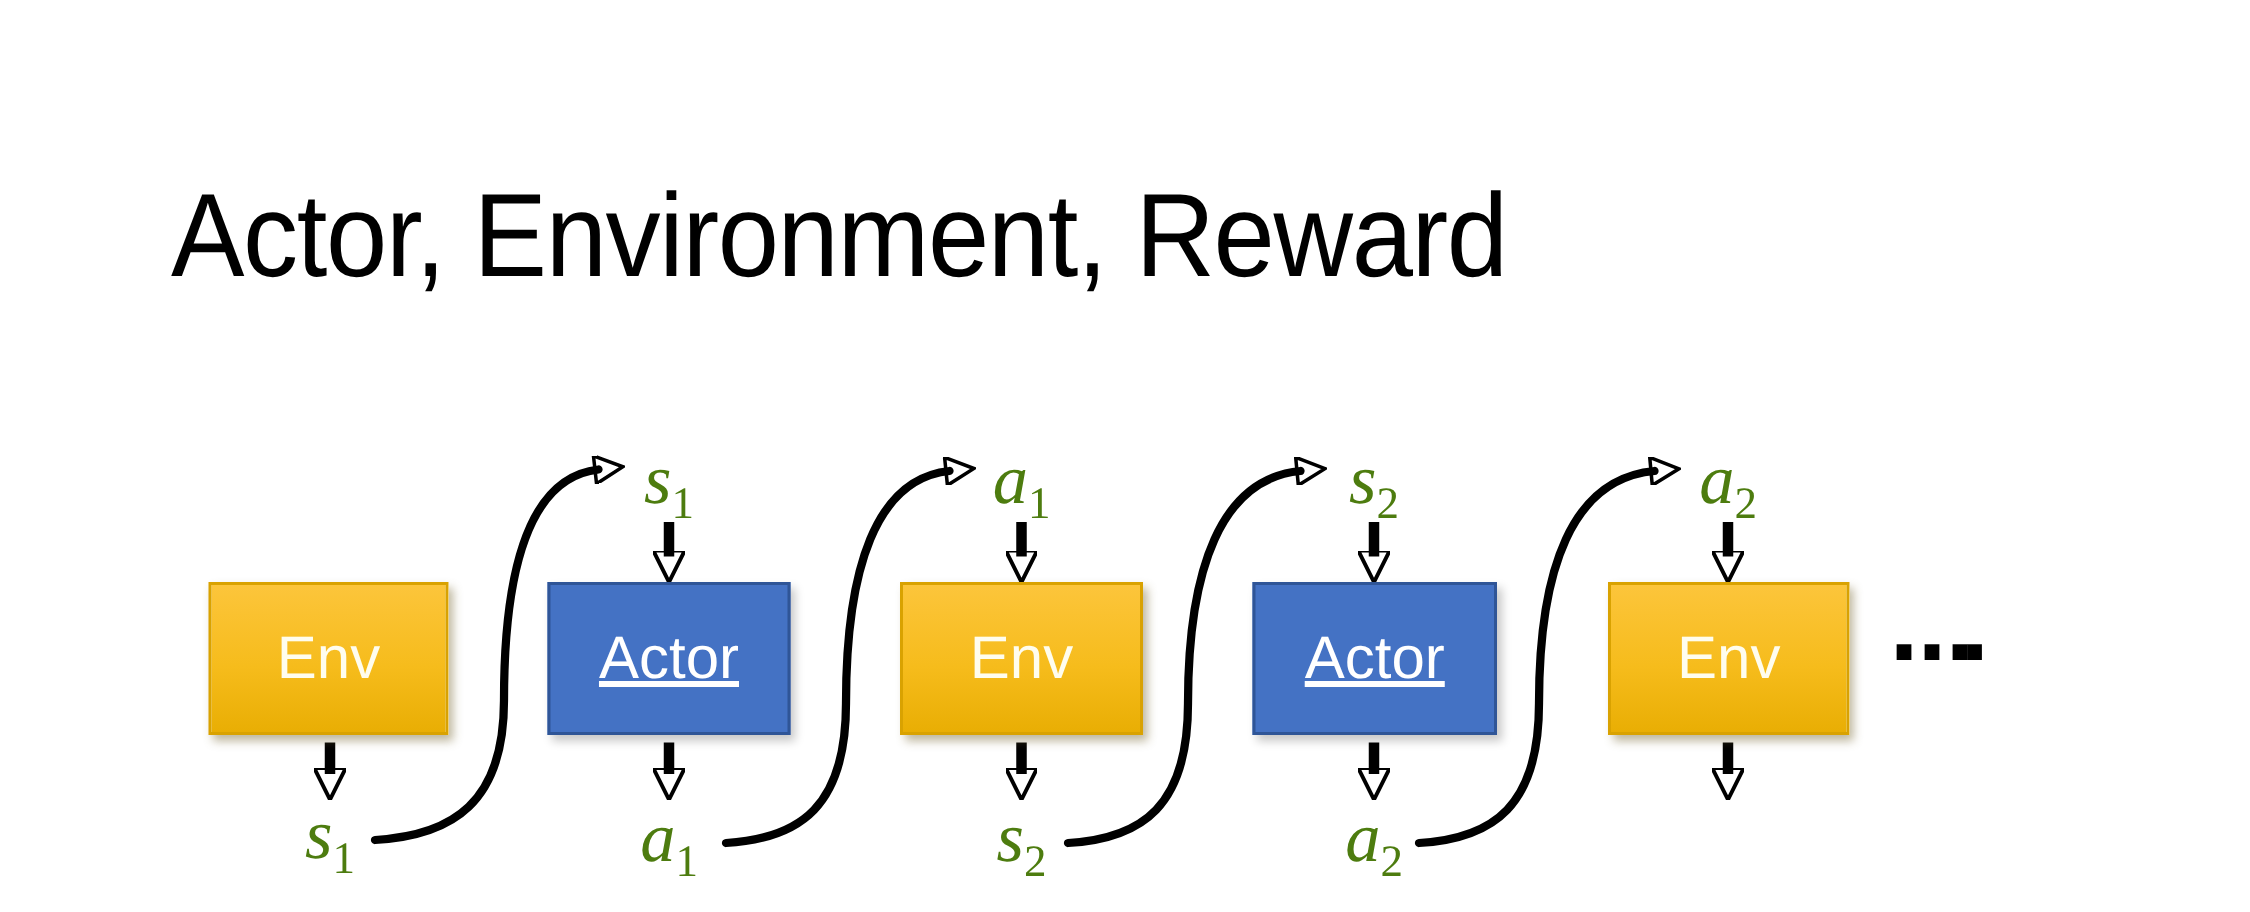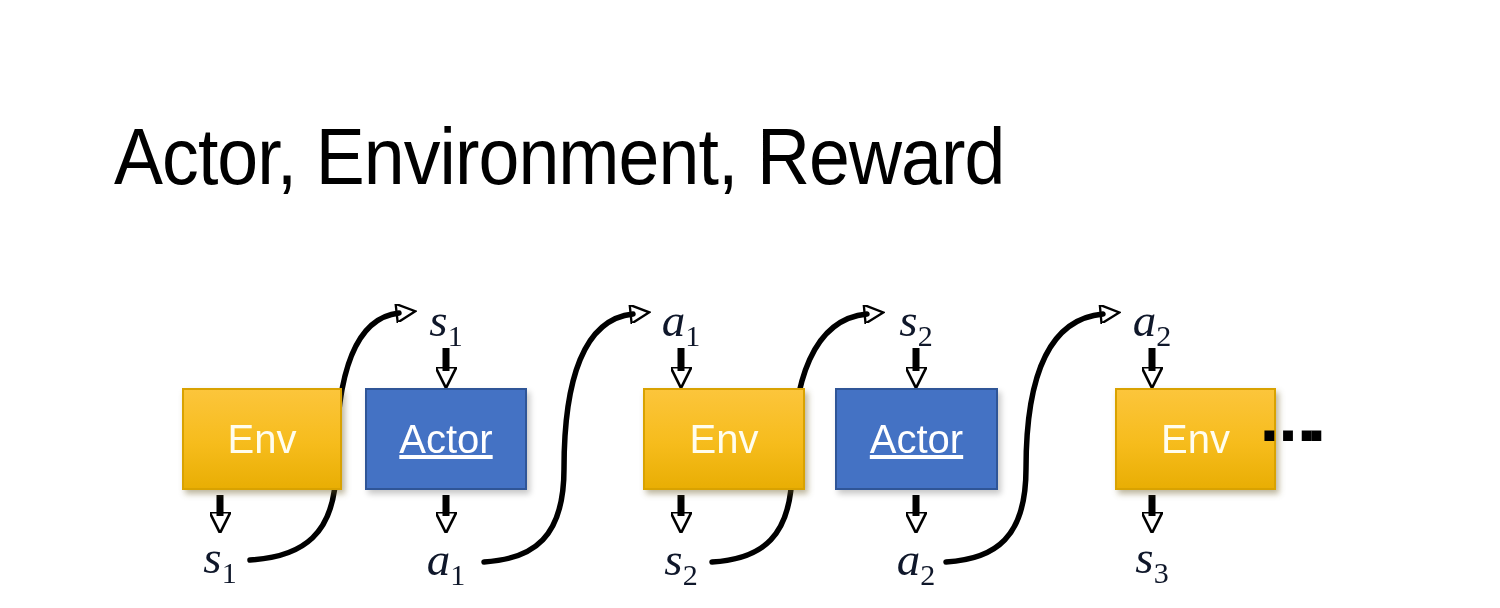--- a/index.html
+++ b/index.html
@@ -25,36 +25,35 @@
   .thick{stroke-width:7;}
   .node{
     position:absolute;top:388px;height:102px;
     display:flex;align-items:center;justify-content:center;
     font-size:40px;line-height:1;
   }
   .env{
     background:linear-gradient(180deg,var(--env-top) 0%,#F6BC1C 55%,var(--env-bottom) 100%);
     border:2px solid var(--env-border);color:var(--env-text);
     box-shadow:3px 4px 6px rgba(110,95,40,.45);
-    margin-left:43px;
   }
   .actor{
     background:var(--actor-fill);
     border:2.5px solid var(--actor-border);color:var(--actor-text);
     box-shadow:3px 4px 6px rgba(0,0,0,.22);
     text-decoration:underline;
   }
   .n1{left:139px;width:160px;}
   .n2{left:365px;width:162px;}
   .n3{left:600px;width:162px;}
   .n4{left:835px;width:163px;}
   .n5{left:1072px;width:161px;}
   .mlabel{
     position:absolute;width:84px;text-align:center;white-space:nowrap;
-    color:#0f172a;line-height:1;
+    color:#4d7c0f;line-height:1;
   }
   .mlabel .base{font-family:"Liberation Serif",serif;font-style:italic;font-size:47px;}
   .mlabel .sub{font-family:"Liberation Serif",serif;font-style:normal;font-size:30px;vertical-align:-10px;letter-spacing:0;}
   .t1{left:404px;top:297px;}
   .t2{left:639px;top:297px;}
   .t3{left:874px;top:297px;}
   .t4{left:1110px;top:297px;}
   .b1{left:178px;top:534px;}
   .b2{left:404px;top:536px;}
   .b3{left:639px;top:536px;}
@@ -134,19 +133,16 @@
   </div>
   <div class="mlabel b2">
     <span class="base">a</span><span class="sub">1</span>
   </div>
   <div class="mlabel b3">
     <span class="base">s</span><span class="sub">2</span>
   </div>
   <div class="mlabel b4">
     <span class="base">a</span><span class="sub">2</span>
   </div>
-  <div class="mlabel b5">
-    <span class="base">s</span><span class="sub">3</span>
-  </div>
 
   <div class="dots">……</div>
 
 </div>
 
 </body></html>

